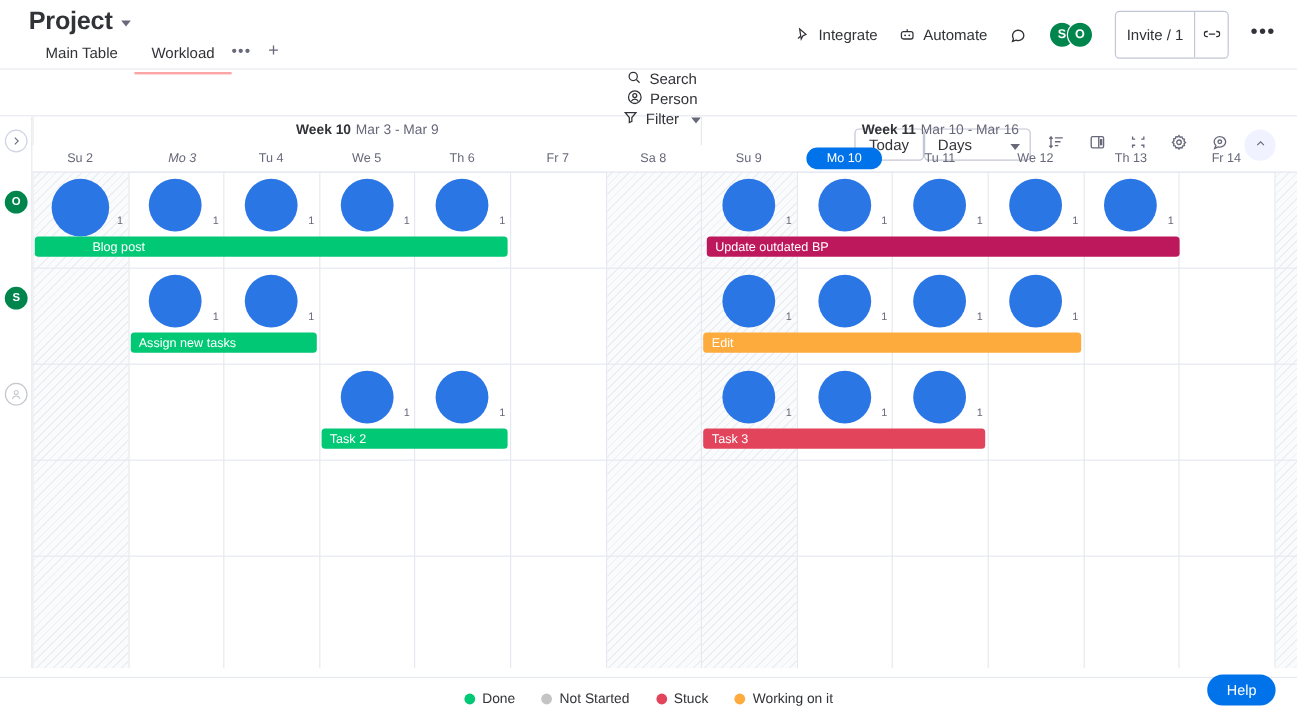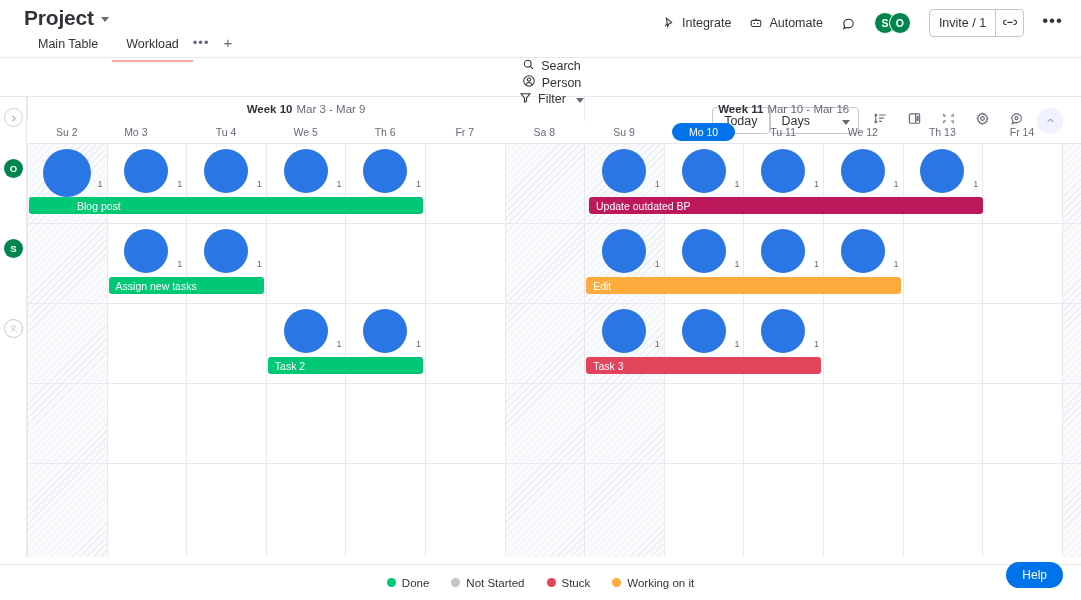--- a/index.html
+++ b/index.html
@@ -47,21 +47,21 @@
     width: 22px; height: 22px; border-radius: 50%;
     background: #00854d; color: #fff;
     font-size: 10.5px; font-weight: bold;
     display: flex; align-items: center; justify-content: center;
     border: 1.5px solid #fff;
   }
   .avatar-circ + .avatar-circ { margin-left: -7px; }
   .invite-box {
     display: flex; align-items: stretch;
     border: 1px solid #c3c6d4; border-radius: 4px;
-    height: 28px; overflow: hidden;
+    height: 40px; overflow: hidden;
   }
   .invite-label {
     display: flex; align-items: center; padding: 0 9px;
     font-size: 12.5px; color: #323338;
   }
   .invite-link-btn {
     display: flex; align-items: center; justify-content: center;
     width: 28px; border-left: 1px solid #c3c6d4;
   }
   .dots-btn {
@@ -422,21 +422,21 @@
           <b>Week 10</b>
           <span>Mar 3 - Mar 9</span>
         </div>
         <div class="week-head" style="left: 557.2px; width: 398px;">
           <b>Week 11</b>
           <span>Mar 10 - Mar 16</span>
         </div>
       </div>
     <div id="day-heads">
         <div class="day-head" style="left: 0px; width: 79.6px;">Su 2</div>
-        <div class="day-head" style="left: 69px; width: 79.6px;">Mo 3</div>
+        <div class="day-head" style="left: 85px; width: 79.6px; font-style: italic;">Mo 3</div>
         <div class="day-head" style="left: 159.2px; width: 79.6px;">Tu 4</div>
         <div class="day-head" style="left: 238.8px; width: 79.6px;">We 5</div>
         <div class="day-head" style="left: 318.4px; width: 79.6px;">Th 6</div>
         <div class="day-head" style="left: 398px; width: 79.6px;">Fr 7</div>
         <div class="day-head" style="left: 477.6px; width: 79.6px;">Sa 8</div>
         <div class="day-head" style="left: 557.2px; width: 79.6px;">Su 9</div>
         <div class="day-head" style="left: 636.8px; width: 79.6px;">
           <span class="pill">Mo 10</span>
         </div>
         <div class="day-head" style="left: 716.4px; width: 79.6px;">Tu 11</div>

